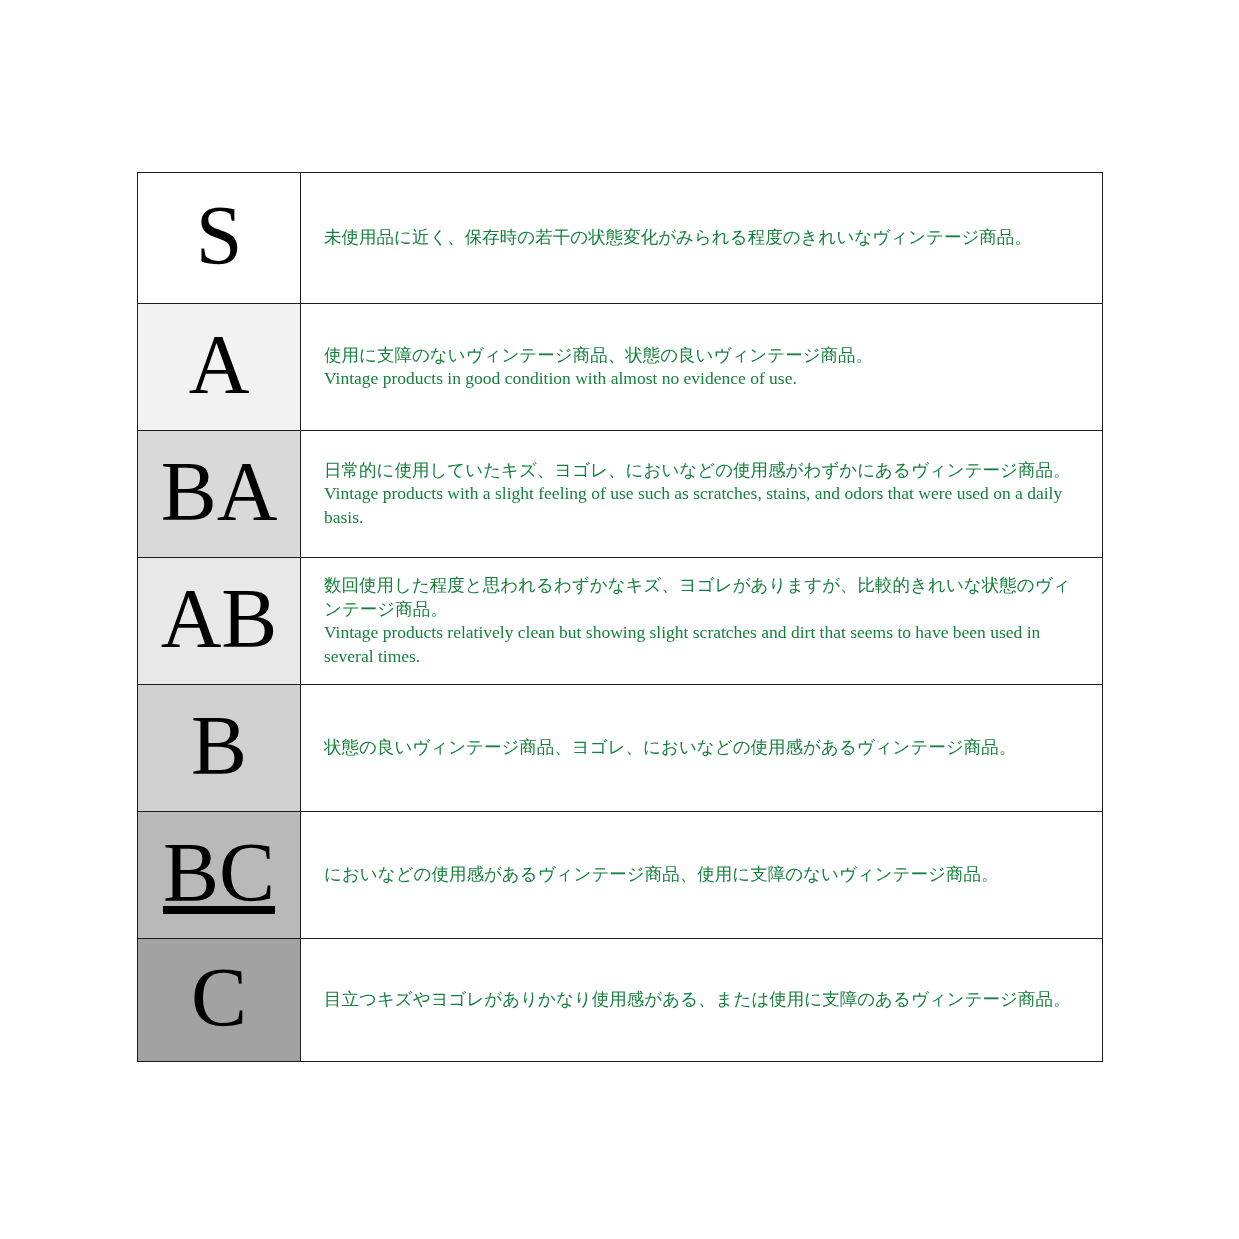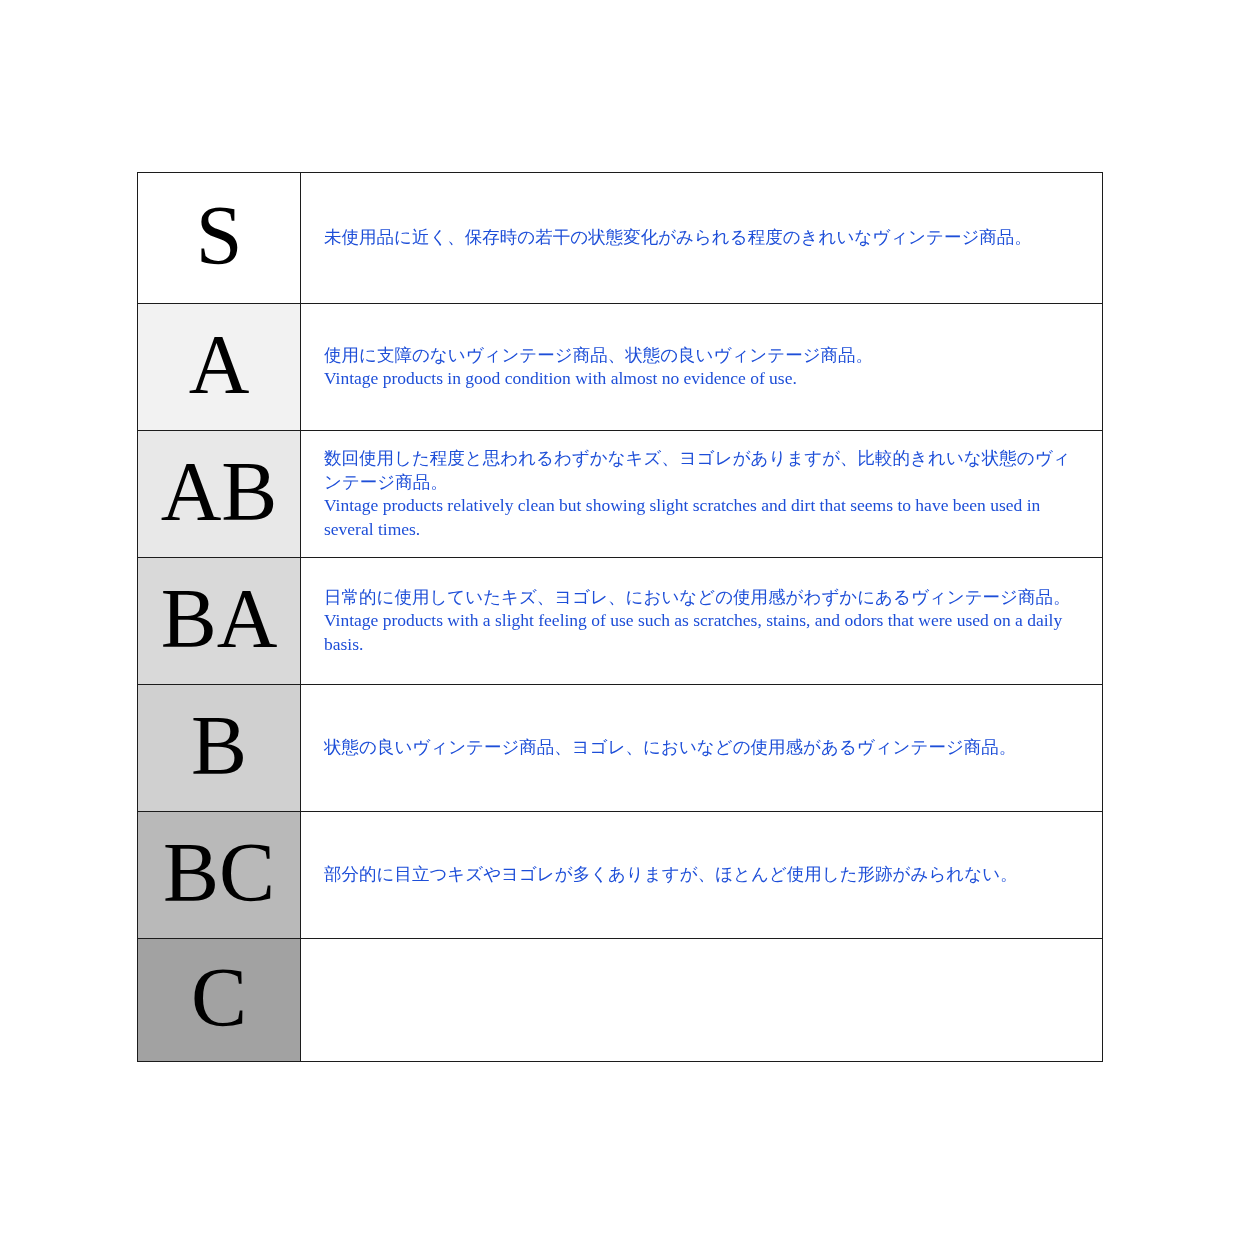--- a/index.html
+++ b/index.html
@@ -56,21 +56,21 @@
     flex: 1 1 auto;
     display: flex;
     flex-direction: column;
     justify-content: center;
     padding: 6px 26px 6px 23px;
     box-sizing: border-box;
   }
   .desc-jp, .desc-en {
     font-size: 17.5px;
     line-height: 23.5px;
-    color: #1d4ed8;
+    color: #15803d;
   }
 </style>
 </head>
 <body>
 
 <div class="page">
   <div class="grade-table">
 
     <div class="row">
       <div class="grade-cell" style="background-color: rgb(255, 255, 255);">
@@ -85,59 +85,60 @@
       <div class="grade-cell" style="background-color: rgb(242, 242, 242);">
         <span class="grade">A</span>
       </div>
       <div class="desc-cell">
         <div class="desc-jp">使用に支障のないヴィンテージ商品、状態の良いヴィンテージ商品。</div>
         <div class="desc-en">Vintage products in good condition with almost no evidence of use.</div>
       </div>
     </div>
 
     <div class="row">
+      <div class="grade-cell" style="background-color: rgb(217, 217, 217);">
+        <span class="grade">BA</span>
+      </div>
+      <div class="desc-cell">
+        <div class="desc-jp">日常的に使用していたキズ、ヨゴレ、においなどの使用感がわずかにあるヴィンテージ商品。</div>
+        <div class="desc-en">Vintage products with a slight feeling of use such as scratches, stains, and odors that were used on a daily basis.</div>
+      </div>
+    </div>
+
+    <div class="row">
       <div class="grade-cell" style="background-color: rgb(232, 232, 232);">
         <span class="grade">AB</span>
       </div>
       <div class="desc-cell">
         <div class="desc-jp">数回使用した程度と思われるわずかなキズ、ヨゴレがありますが、比較的きれいな状態のヴィンテージ商品。</div>
         <div class="desc-en">Vintage products relatively clean but showing slight scratches and dirt that seems to have been used in several times.</div>
-      </div>
-    </div>
-
-    <div class="row">
-      <div class="grade-cell" style="background-color: rgb(217, 217, 217);">
-        <span class="grade">BA</span>
-      </div>
-      <div class="desc-cell">
-        <div class="desc-jp">日常的に使用していたキズ、ヨゴレ、においなどの使用感がわずかにあるヴィンテージ商品。</div>
-        <div class="desc-en">Vintage products with a slight feeling of use such as scratches, stains, and odors that were used on a daily basis.</div>
       </div>
     </div>
 
     <div class="row">
       <div class="grade-cell" style="background-color: rgb(208, 208, 208);">
         <span class="grade">B</span>
       </div>
       <div class="desc-cell">
         <div class="desc-jp">状態の良いヴィンテージ商品、ヨゴレ、においなどの使用感があるヴィンテージ商品。</div>
       </div>
     </div>
 
     <div class="row">
-      <div class="grade-cell" style="background-color: rgb(185, 185, 185);">
+      <div class="grade-cell" style="background-color: rgb(185, 185, 185); text-decoration: underline;">
         <span class="grade">BC</span>
       </div>
       <div class="desc-cell">
-        <div class="desc-jp">部分的に目立つキズやヨゴレが多くありますが、ほとんど使用した形跡がみられない。</div>
+        <div class="desc-jp">においなどの使用感があるヴィンテージ商品、使用に支障のないヴィンテージ商品。</div>
       </div>
     </div>
 
     <div class="row">
       <div class="grade-cell" style="background-color: rgb(162, 162, 162);">
         <span class="grade">C</span>
       </div>
       <div class="desc-cell">
+        <div class="desc-jp">目立つキズやヨゴレがありかなり使用感がある、または使用に支障のあるヴィンテージ商品。</div>
       </div>
     </div>
 
   </div>
 </div>
 
 </body></html>

